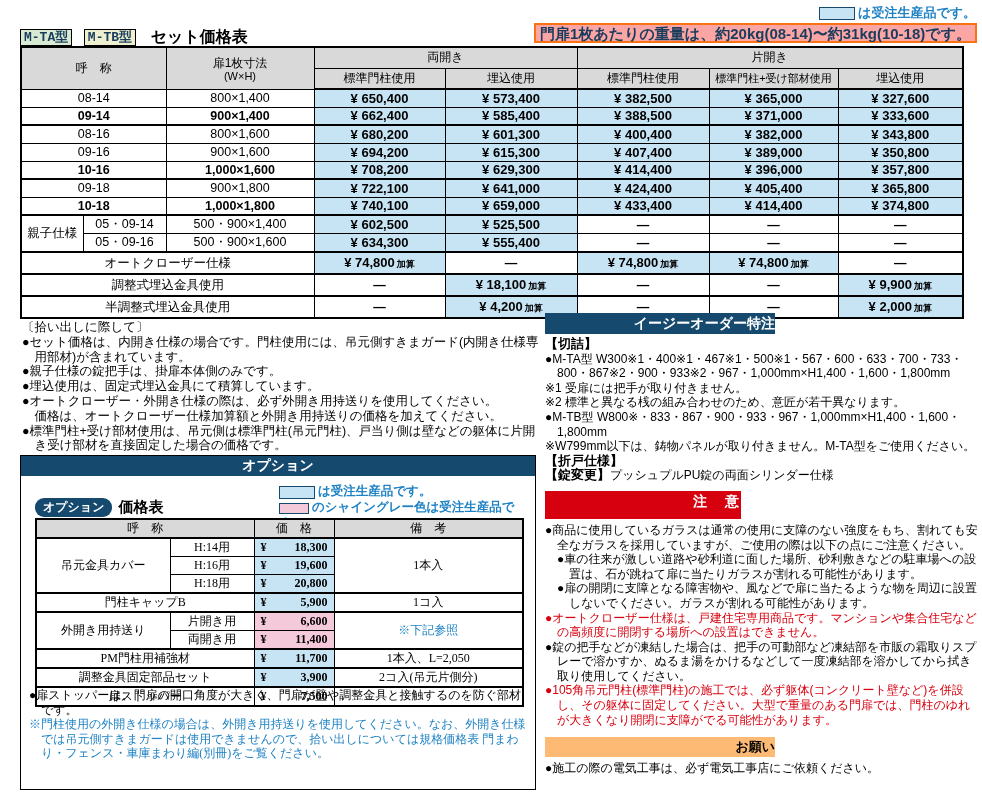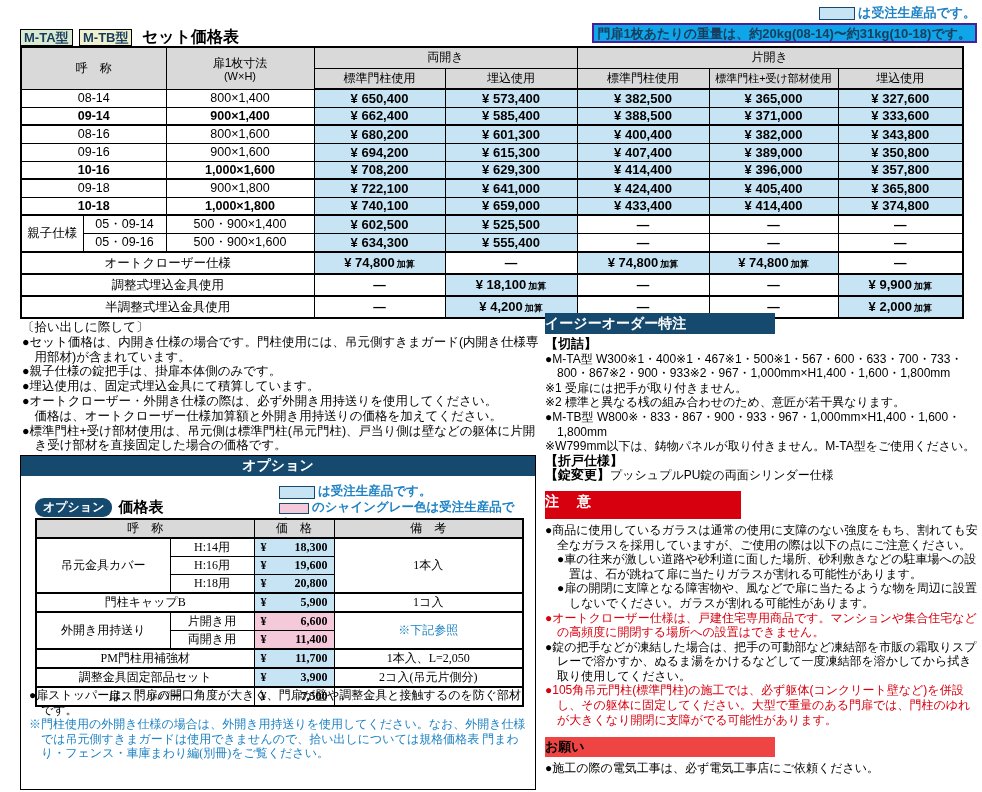--- a/index.html
+++ b/index.html
@@ -7,24 +7,24 @@
   body {
     width:982px; height:792px; position:relative; background:#fff; color:#000;
     font-family:"Liberation Sans","DejaVu Sans",sans-serif;
   }
   
   .legend-top { position:absolute; top:4px; right:6px; font-size:13px; color:#1e82c4; font-weight:bold; }
   .swatch { display:inline-block; vertical-align:middle; border:1px solid #16496e; margin-right:3px; }
   .swatch.blue { background:#c7e4f5; width:36px; height:13px; }
   .swatch.pink { background:#f4c9da; width:30px; height:11px; }
   .weight-notice {
-    position:absolute; top:23px; right:5px; border:2px solid #4c1d95; background:#0ea5e9;
-    color:#1a3c5c; font-weight:bold; font-size:13px; padding:0 4px; height:20px; line-height:17px;
+    position:absolute; top:23px; right:5px; border:2px solid #f97316; background:#fca5a5;
+    color:#1a3c5c; font-weight:bold; font-size:15px; padding:0 4px; height:20px; line-height:17px;
   }
-  .title-row { position:absolute; top:27px; left:20px; height:18px; }
+  .title-row { position:absolute; top:27px; left:20px; height:18px;font-family:Liberation Mono, monospace; }
   .model-badge { display:inline-block; border:1px solid #000; font-size:13px; font-weight:bold;
     color:#1a3c5c; padding:0 3px; height:17px; line-height:16px; vertical-align:middle; }
   .model-badge.green { background:#d9ead3; }
   .model-badge.yellow { background:#eef0cf; margin-left:2px; }
   .page-title { font-size:16px; font-weight:bold; vertical-align:middle; margin-left:5px; }
 
   
   table { border-collapse:collapse; table-layout:fixed; }
   .main-table { position:absolute; top:46px; left:20px; width:942px; border:2px solid #000; }
   .main-table th, .main-table td { border:1px solid #000; text-align:center; padding:0; overflow:hidden; }
@@ -61,24 +61,24 @@
   .option-table td.pr { font-weight:bold; }
   .option-table td.pr .pv { display:flex; justify-content:space-between; padding:0 6px; }
   .option-table td.bgb { background:#c7e4f5; }
   .option-table td.bgp { background:#f4c9da; }
   .option-table tr.grp td { border-top-width:2px; }
   .blue-txt { color:#1e82c4; }
   .option-notes { position:absolute; top:232px; left:8px; width:502px; font-size:12px; line-height:14.6px; }
 
   
   .right-col { position:absolute; top:313px; left:545px; width:433px; font-size:12px; line-height:14.6px; }
-  .bar { font-weight:bold; text-align:left; }
+  .bar { font-weight:bold; text-align:right; }
   .bar.navy { background:#16496e; color:#fff; width:230px; height:21px; line-height:21px; font-size:14px; margin-bottom:3px; }
   .bar.red { background:#d7000f; color:#fff; width:196px; height:28px; line-height:20px; font-size:14px; margin:8px 0 4px; letter-spacing:2px; }
-  .bar.yellow { background:#ef4444; color:#000; width:230px; height:20px; line-height:20px; font-size:13px; margin:10px 0 4px; }
+  .bar.yellow { background:#fdba74; color:#000; width:230px; height:20px; line-height:20px; font-size:13px; margin:10px 0 4px; }
   .sec-label { font-weight:bold; font-size:13px; }
   .red-text { color:#d7000f; }
   .sub { padding-left:2em; text-indent:-1em; }
 </style>
 </head>
 <body>
 
 <div class="legend-top">
   <span class="swatch blue"></span><span>は受注生産品です。</span>
 </div>

